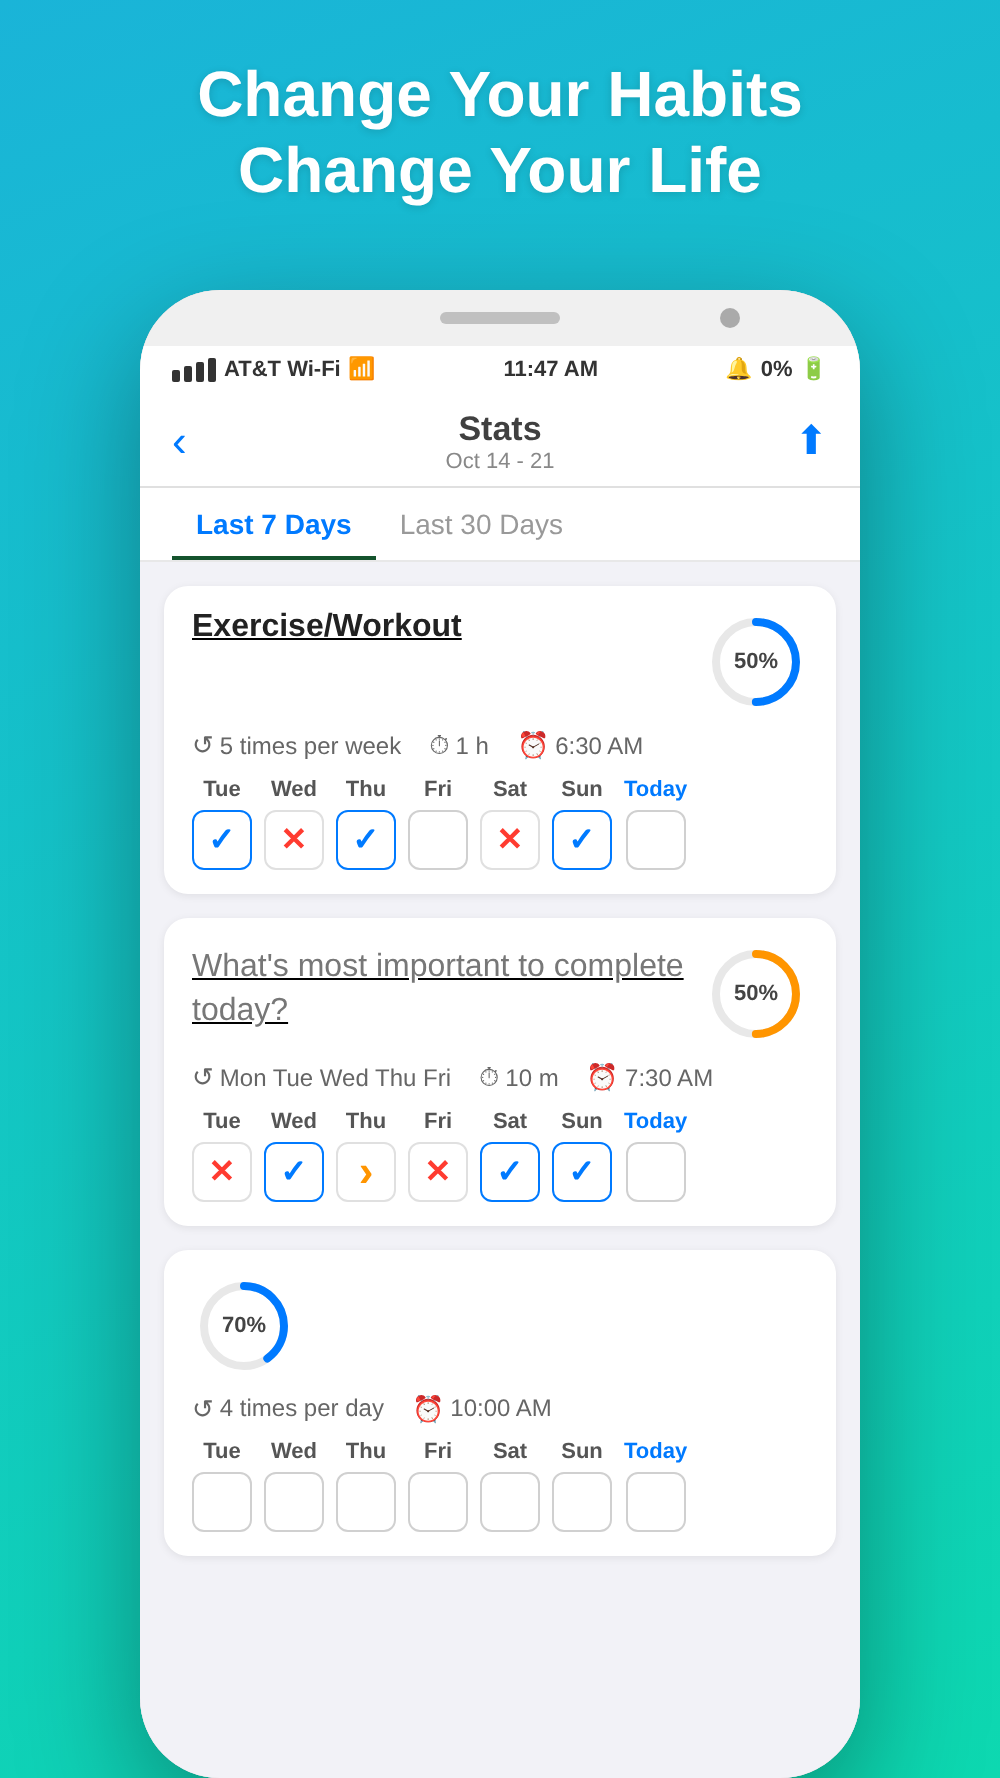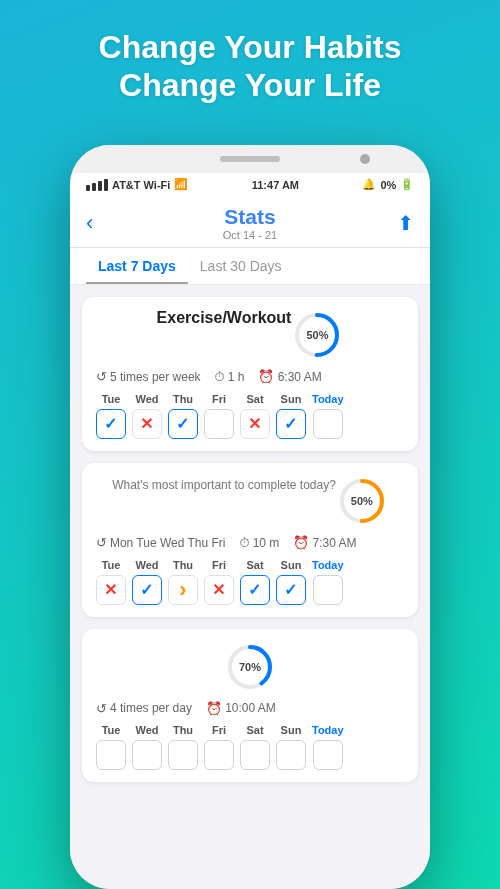--- a/index.html
+++ b/index.html
@@ -82,41 +82,41 @@
 
     .nav-bar {
       background: white;
       padding: 8px 16px 6px;
       display: flex;
       align-items: center;
       justify-content: space-between;
       border-bottom: 1px solid #e0e0e0;
     }
     .nav-title { text-align: center; }
-    .nav-title-main { font-size: 21px; font-weight: 600; color: #3b82f6; }
+    .nav-title-main { font-size: 17px; font-weight: 600; color: #404040; }
     .nav-title-sub { font-size: 11px; color: #888; }
     .back-btn { font-size: 22px; color: #007AFF; cursor: pointer; width: 30px; }
     .share-btn { font-size: 20px; color: #007AFF; cursor: pointer; width: 30px; text-align: right; }
 
     .tabs-row {
       background: white;
       display: flex;
       padding: 0 16px;
       border-bottom: 1px solid #e8e8e8;
     }
     .tab-item {
       padding: 10px 12px 8px;
       font-size: 14px;
       color: #999;
       cursor: pointer;
       border-bottom: 2px solid transparent;
     }
     .tab-item.active {
       color: #007AFF;
-      border-bottom: 2px solid #a3a3a3;
+      border-bottom: 2px solid #14532d;
       font-weight: 600;
     }
 
     .content-area {
       background: #f2f2f7;
       flex: 1;
       overflow-y: auto;
       padding: 12px 12px;
       display: flex;
       flex-direction: column;
@@ -126,30 +126,31 @@
     .habit-card {
       background: white;
       border-radius: 12px;
       padding: 12px 14px;
       box-shadow: 0 1px 4px rgba(0,0,0,0.08);
     }
 
     .habit-header {
       display: flex;
       align-items: flex-start;
-      justify-content: center;
+      justify-content: space-between;
       margin-bottom: 4px;
+      text-decoration: underline;
     }
     .habit-title {
       font-size: 16px;
       font-weight: 600;
       color: #222;
     }
     .habit-subtitle {
-      font-size: 12px;
+      font-size: 16px;
       color: #777;
       margin-top: 2px;
       line-height: 1.4;
     }
 
     .donut-container {
       position: relative;
       width: 52px;
       height: 52px;
       flex-shrink: 0;

